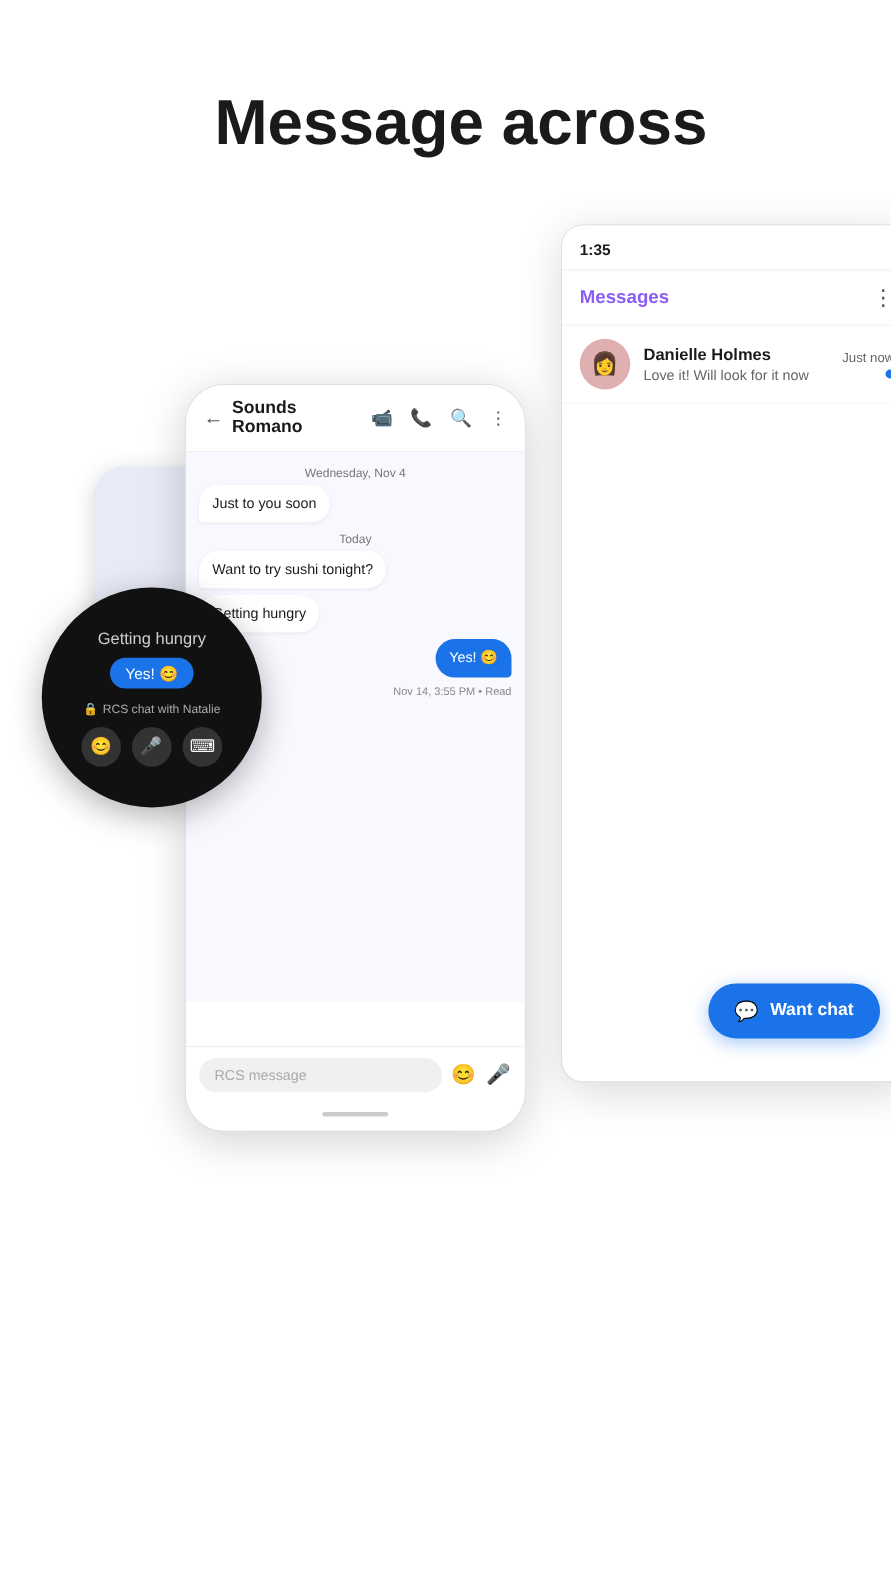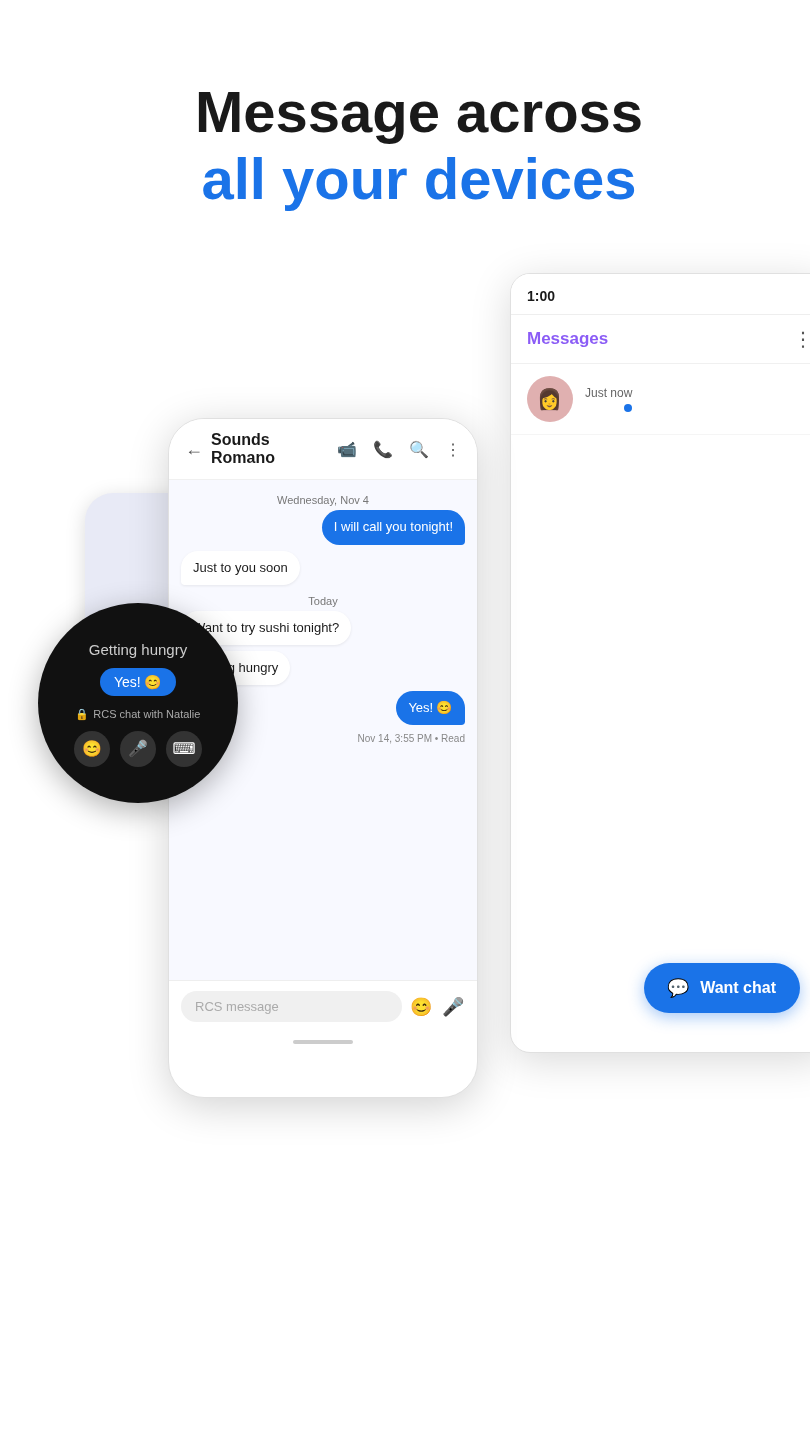--- a/index.html
+++ b/index.html
@@ -210,20 +210,21 @@
       margin-top: 2px;
       margin-bottom: 4px;
     }
     .phone-input-bar {
       background: #fff;
       padding: 10px 12px;
       display: flex;
       align-items: center;
       border-top: 1px solid #eee;
       gap: 8px;
+      margin-top: 40px;
     }
     .rcs-input {
       flex: 1;
       background: #f0f0f0;
       border-radius: 24px;
       padding: 8px 14px;
       font-size: 13px;
       color: #aaa;
     }
     .input-icons {
@@ -403,21 +404,20 @@
     }
     .start-chat-icon {
       font-size: 18px;
     }
   </style>
 </head>
 <body>
 
 <div class="hero-section">
   <div class="hero-line1">Message across</div>
-  <div class="hero-line2">all your devices</div>
 </div>
 
 <div class="devices-area">
 
   <div class="small-phone"></div>
 
   <div class="watch-device">
     <div class="watch-content">
       <div class="watch-text-top">Getting hungry</div>
       <div class="watch-yes-bubble">
@@ -448,23 +448,20 @@
           <span>🔍</span>
           <span>⋮</span>
         </div>
       </div>
     </div>
 
     <div class="phone-chat-area">
       <div class="date-label">Wednesday, Nov 4</div>
 
       <div class="msg-row">
-        <div class="msg-bubble msg-sent">
-          I will call you tonight!
-        </div>
         <div class="msg-bubble msg-received">
           Just to you soon
         </div>
 
         <div class="date-label">Today</div>
 
         <div class="msg-bubble msg-received">
           Want to try sushi tonight?
         </div>
         <div class="msg-bubble msg-received">
@@ -482,28 +479,32 @@
       <div class="input-icons">
         <span>😊</span>
         <span>🎤</span>
       </div>
     </div>
     <div class="phone-home-indicator"></div>
   </div>
 
   <div class="tablet-device">
     <div class="tablet-topbar">
-      <span class="tablet-time">1:00</span>
+      <span class="tablet-time">1:35</span>
     </div>
     <div class="tablet-title-row">
       <span class="tablet-title">Messages</span>
       <span class="three-dots">⋮</span>
     </div>
     <div class="conversation-item">
       <div class="avatar">👩</div>
+      <div class="conv-info">
+        <div class="conv-name">Danielle Holmes</div>
+        <div class="conv-preview">Love it! Will look for it now</div>
+      </div>
       <div class="conv-meta">
         <span class="conv-time">Just now</span>
         <div class="unread-dot"></div>
       </div>
     </div>
   </div>
 
   <div class="desktop-panel">
     <div class="desktop-contact-name">Natalie Rom...</div>
 

